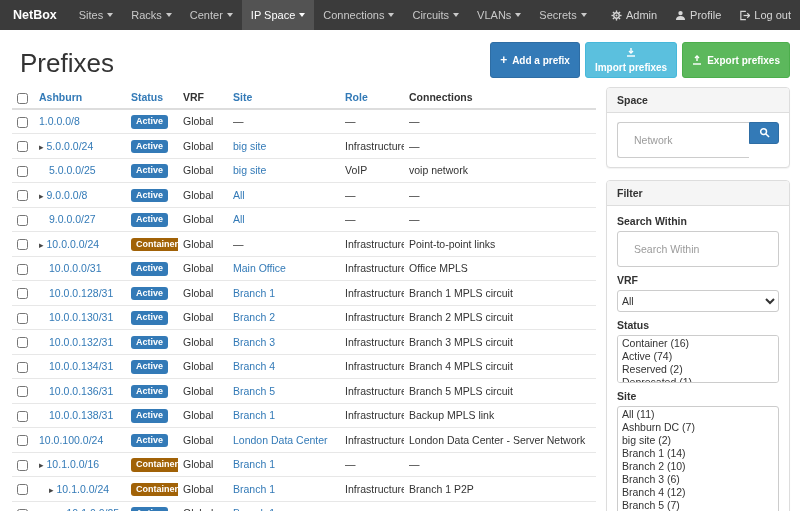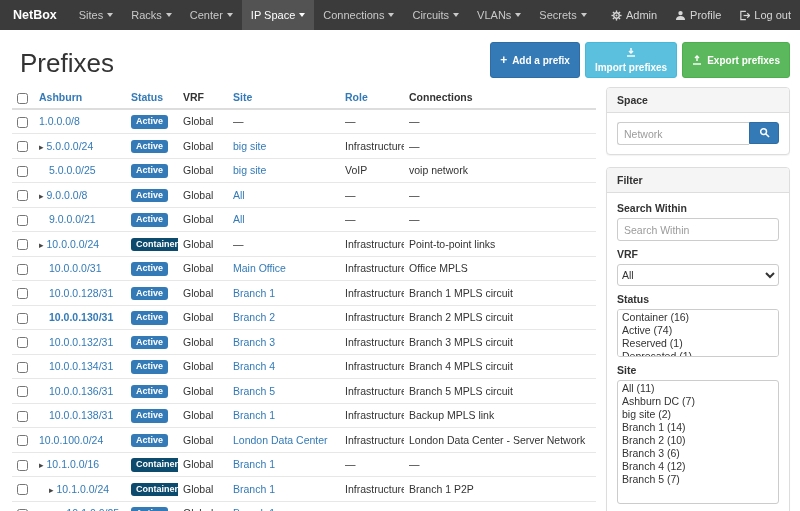--- a/index.html
+++ b/index.html
@@ -35,29 +35,29 @@
   .prefixes th { text-align:left; padding:4px 5px; border-bottom:2px solid #ddd; font-weight:bold; color:#333; white-space:nowrap; }
   .prefixes td { padding:4.5px 5px; border-top:1px solid #e7e7e7; white-space:nowrap; overflow:hidden; }
   .prefixes tbody tr:first-child td { border-top:none; }
   .th-label.sortable { color:#337ab7; cursor:pointer; }
   .lnk { color:#337ab7; text-decoration:none; cursor:pointer; }
   .tree { display:inline-block; }
   .arrow { color:#444; font-size:9px; margin-right:3px; }
   .arrow::before { content:"▸"; }
   .badge { display:inline-block; padding:2px 5px 2.5px; font-size:9px; font-weight:bold; color:#fff; border-radius:3px; line-height:1; }
   .badge[data-type="primary"] { background:#337ab7; }
-  .badge[data-type="default"] { background:#0c4a6e; }
+  .badge[data-type="default"] { background:#a16207; }
   .cb input { width:11px; height:11px; margin:0; vertical-align:middle; }
   
   .panel { border:1px solid #ddd; border-radius:4px; background:#fff; margin-bottom:12px; box-shadow:0 1px 1px rgba(0,0,0,.05); }
   .panel-heading { background:#f5f5f5; border-bottom:1px solid #ddd; padding:6px 10px; font-weight:bold; font-size:10.5px; color:#333; border-radius:3px 3px 0 0; }
   .panel-body { padding:9px 10px; }
   .field-label { display:block; font-weight:bold; font-size:10.5px; margin:7px 0 4px; }
   .field-label:first-child { margin-top:0; }
-  .txt { width:100%; height:23px; border:1px solid #ccc; border-radius:3px; padding:2px 6px; font-size:10.5px; font-family:inherit; color:#333; }
+  .txt { width:100%; height:36px; border:1px solid #ccc; border-radius:3px; padding:2px 16px; font-size:10.5px; font-family:inherit; color:#333; }
   .txt::placeholder { color:#9b9b9b; }
   .input-group { display:flex; }
   .input-group .txt { border-radius:3px 0 0 3px; border-right:none; flex:1; min-width:0; }
   .search-btn { width:30px; height:22px; background:#337ab7; border:1px solid #2e6da4; border-radius:0 3px 3px 0; display:flex; align-items:center; justify-content:center; cursor:pointer; }
   select.sel { width:100%; height:22px; border:1px solid #ccc; border-radius:3px; font-size:10.5px; font-family:inherit; color:#333; background:#fff; }
   .listbox { width:100%; border:1px solid #ccc; border-radius:3px; overflow-y:scroll; overflow-x:hidden; background:#fff; padding:1px 0; }
   .listbox .opt { padding:0 4px; line-height:13px; white-space:nowrap; cursor:default; }
   .lb-status { height:48px; }
   .lb-site { height:124px; }
   .lb-role { height:56px; }
@@ -269,21 +269,21 @@
             <td>Global</td>
             <td><span class="lnk">All</span></td>
             <td>—</td>
             <td>—</td>
           </tr>
 
           <tr>
             <td class="cb"><input type="checkbox" style=""></td>
             <td>
               <span class="tree" style="padding-left: 10px;">
-                <a class="lnk">9.0.0.0/21</a>
+                <a class="lnk">9.0.0.0/27</a>
               </span>
             </td>
             <td><span class="badge" data-type="primary">Active</span></td>
             <td>Global</td>
             <td><span class="lnk">All</span></td>
             <td>—</td>
             <td>—</td>
           </tr>
 
           <tr>
@@ -324,21 +324,21 @@
             <td><span class="badge" data-type="primary">Active</span></td>
             <td>Global</td>
             <td><span class="lnk">Branch 1</span></td>
             <td>Infrastructure</td>
             <td>Branch 1 MPLS circuit</td>
           </tr>
 
           <tr>
             <td class="cb"><input type="checkbox" style=""></td>
             <td>
-              <span class="tree" style="padding-left: 10px; font-weight: bold;">
+              <span class="tree" style="padding-left: 10px;">
                 <a class="lnk">10.0.0.130/31</a>
               </span>
             </td>
             <td><span class="badge" data-type="primary">Active</span></td>
             <td>Global</td>
             <td><span class="lnk">Branch 2</span></td>
             <td>Infrastructure</td>
             <td>Branch 2 MPLS circuit</td>
           </tr>
 
@@ -489,21 +489,21 @@
           <option>All</option>
         </select>
 
         <label class="field-label">Status</label>
         <div class="listbox lb-status">
 
             <div class="opt">Container (16)</div>
 
             <div class="opt">Active (74)</div>
 
-            <div class="opt">Reserved (1)</div>
+            <div class="opt">Reserved (2)</div>
 
             <div class="opt">Deprecated (1)</div>
 
         </div>
 
         <label class="field-label">Site</label>
         <div class="listbox lb-site">
 
             <div class="opt">All (11)</div>
 

